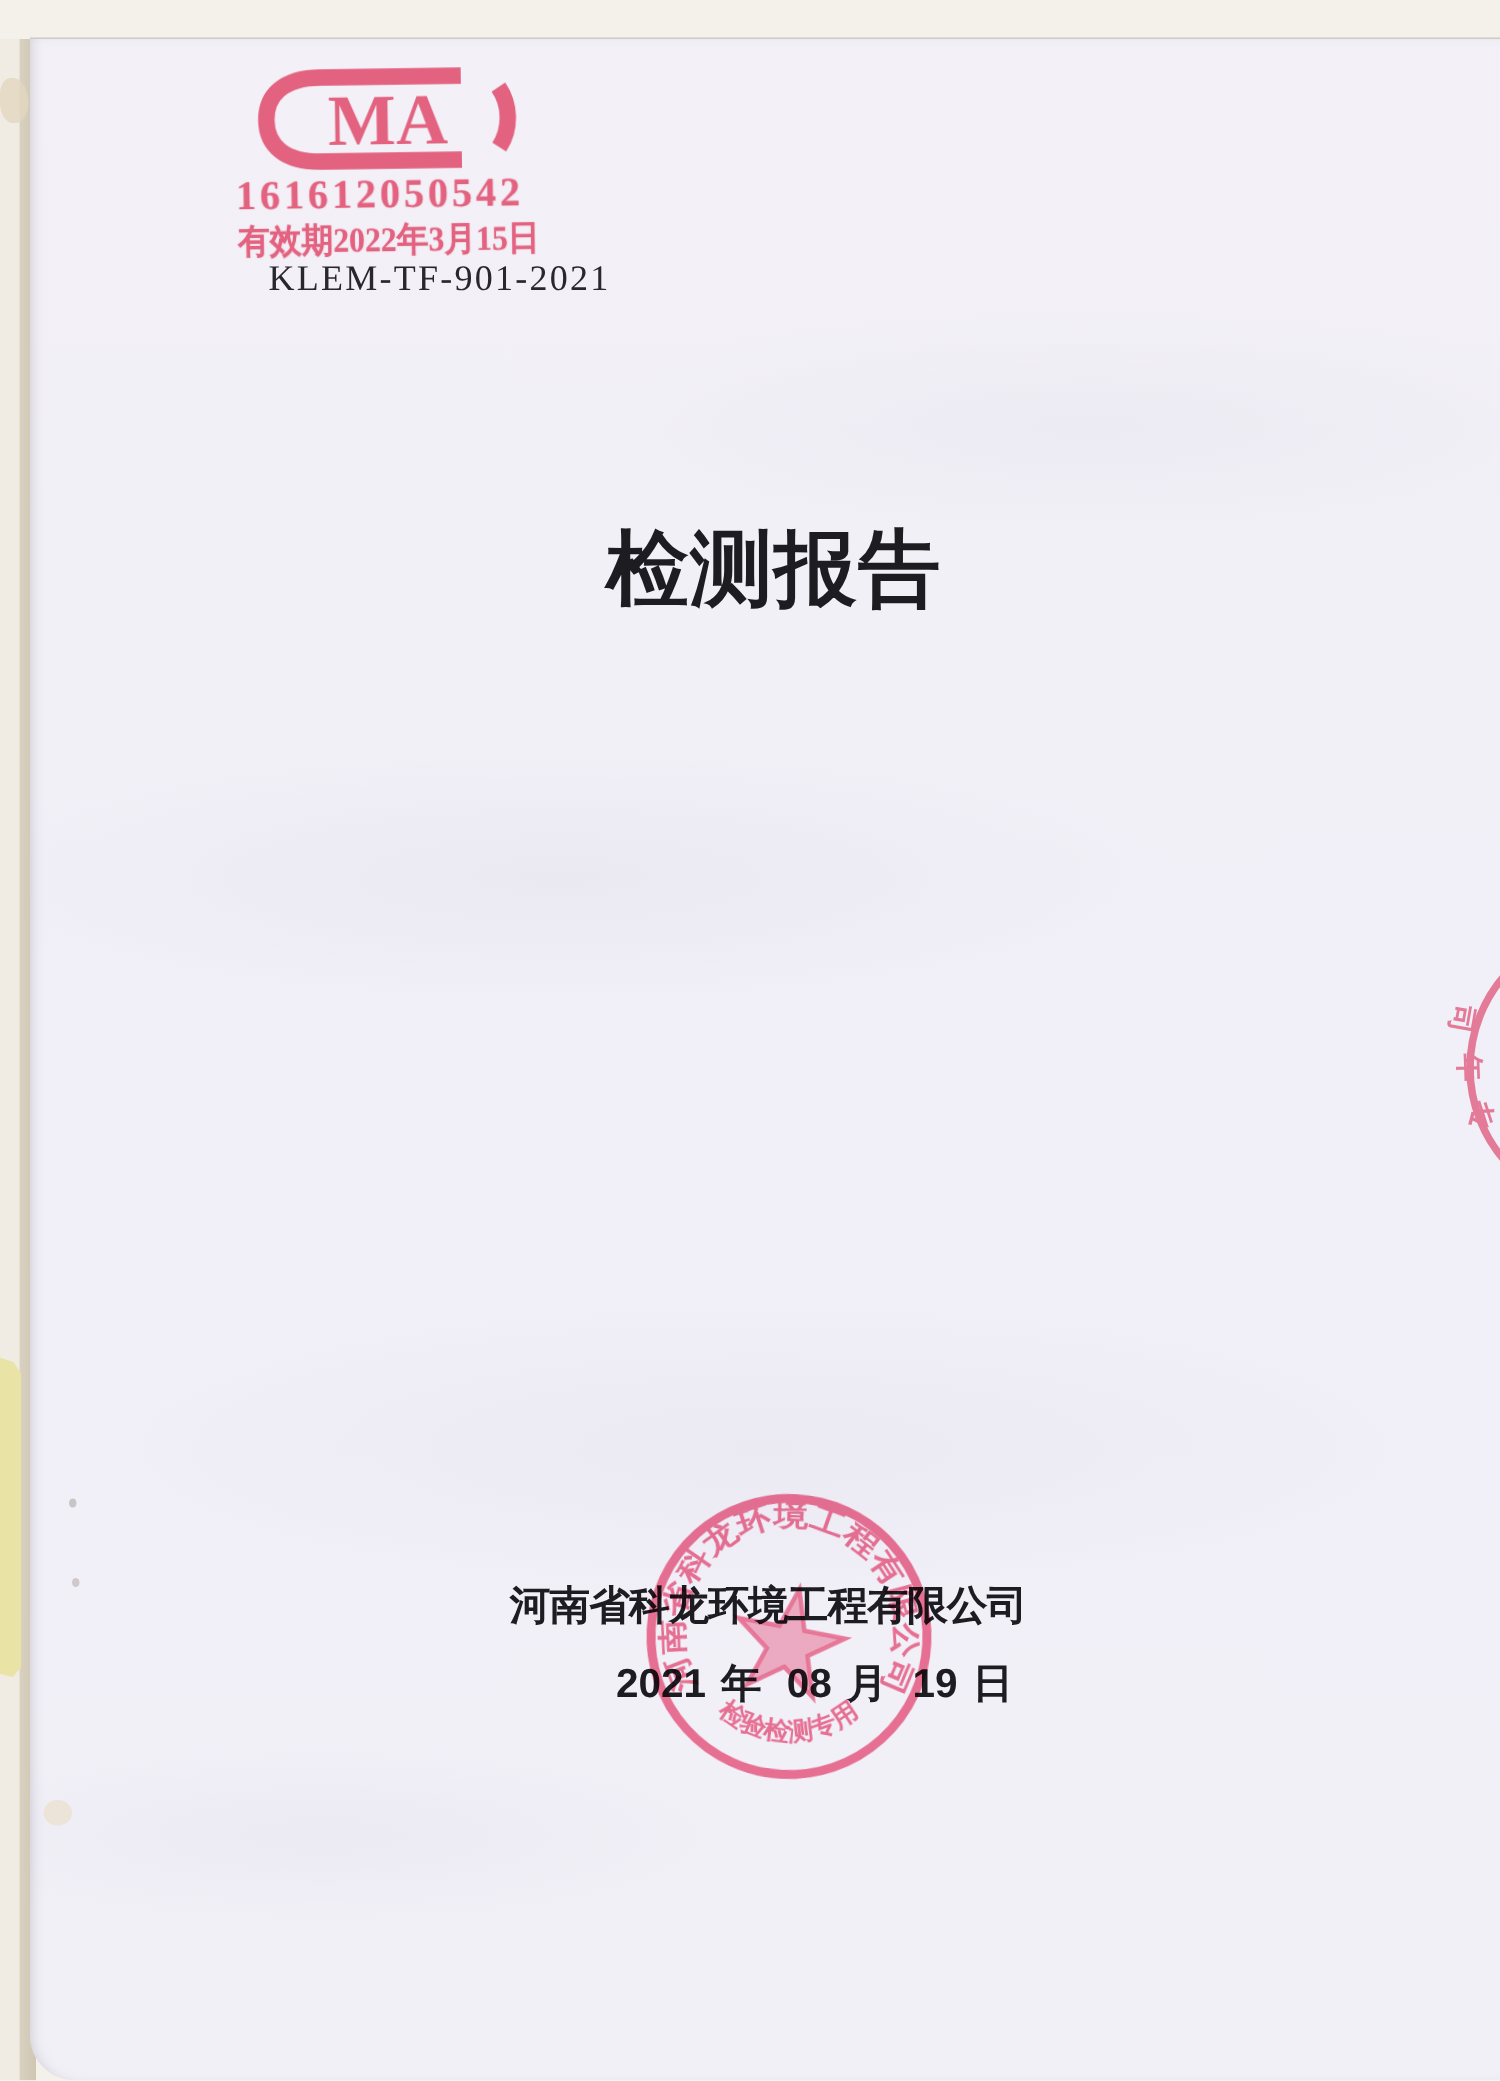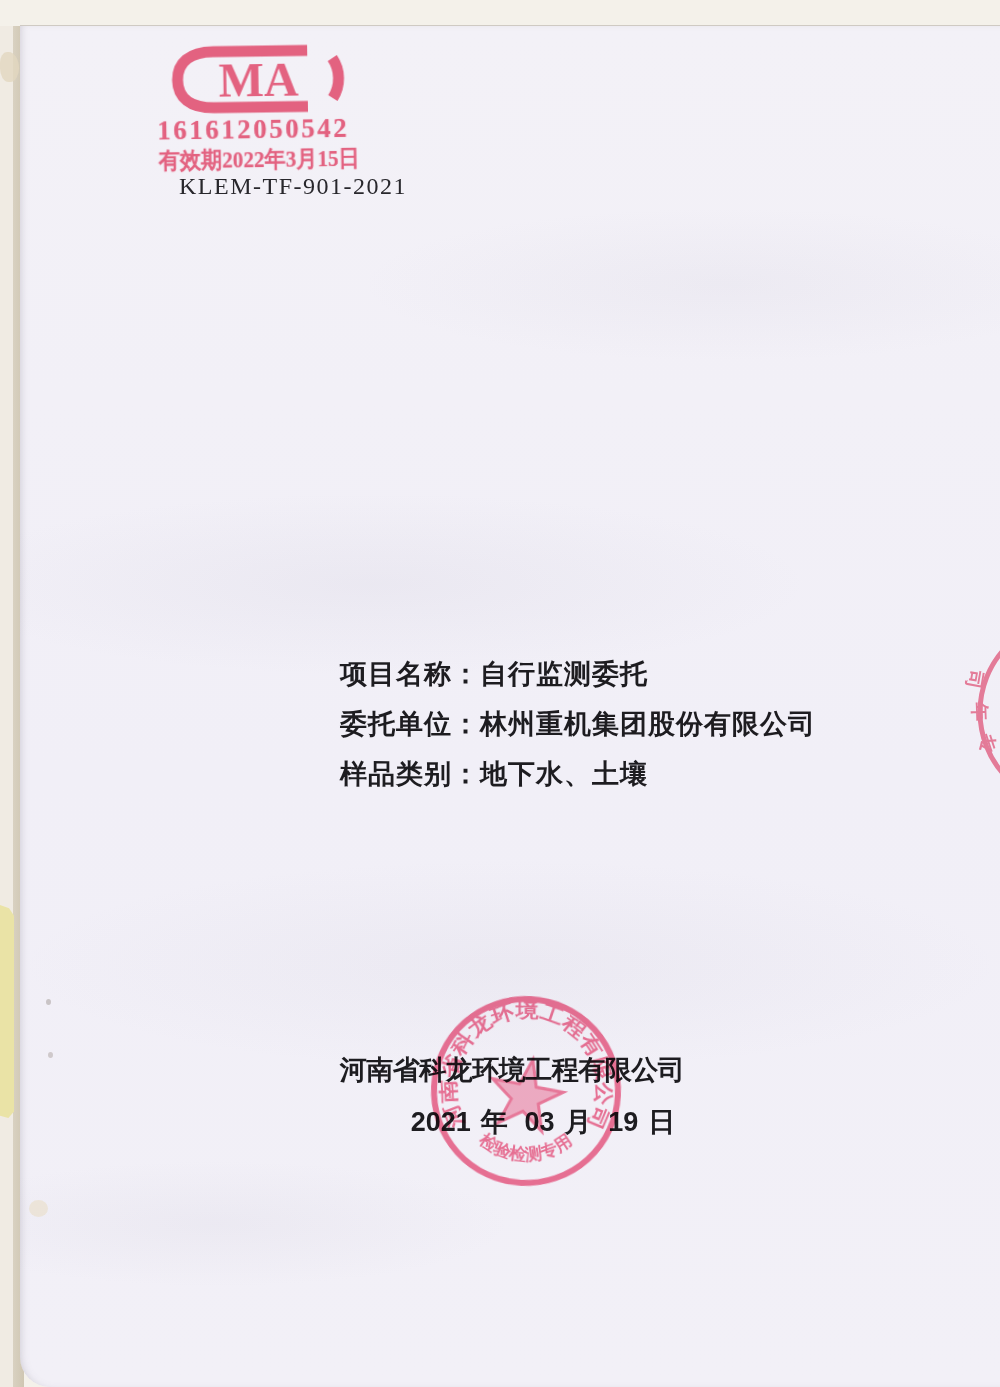--- a/index.html
+++ b/index.html
@@ -82,38 +82,28 @@
       </g>
       <text x="89" y="54" text-anchor="middle" font-size="48" font-weight="bold" font-family="'Liberation Serif','DejaVu Serif',serif" fill="currentColor">MA</text>
     </svg>
     <div class="cma-number">161612050542</div>
     <div class="cma-validity">有效期2022年3月15日</div>
   </div>
 
   <div class="report-code ink">KLEM-TF-901-2021</div>
 
   <div class="title-block ink">
+    <div class="title-l2">检测报告</div>
   </div>
 
-  <div class="fields ink">
-    <div class="field-row">
-      <span class="field-label">项目名称：</span><span class="field-value">自行监测委托</span>
-    </div>
-    <div class="field-row">
-      <span class="field-label">委托单位：</span><span class="field-value">林州重机集团股份有限公司</span>
-    </div>
-    <div class="field-row">
-      <span class="field-label">样品类别：</span><span class="field-value">地下水、土壤</span>
-    </div>
-  </div>
 
   <div class="issuer-line ink">河南省科龙环境工程有限公司</div>
   <div class="date-line ink">
     <span class="date-num">2021</span><span class="date-char">年</span>
-    <span class="date-num">03</span><span class="date-char">月</span>
+    <span class="date-num">08</span><span class="date-char">月</span>
     <span class="date-num">19</span><span class="date-char">日</span>
   </div>
 
   <svg class="round-seal" width="200" height="206" viewBox="0 0 200 206">
     <defs>
       <path id="sealTopArc" d="M 41.8 140.7 A 71 71 0 1 1 158.2 140.7" fill="none"></path>
       <path id="sealBottomArc" d="M 53.7 155.2 A 72 72 0 0 0 146.3 155.2" fill="none"></path>
     </defs>
     <circle cx="100" cy="103" r="92" fill="none" stroke="#f2678c" stroke-width="6"></circle>
     <path d="M100,71 L108.5,97.3 L136.1,97.3 L113.8,113.5 L122.3,139.7 L100,123.5 L77.7,139.7 L86.2,113.5 L63.9,97.3 L91.5,97.3 Z" transform="rotate(8 100 109)" fill="#f2678c" fill-opacity="0.55" stroke="#f2678c" stroke-width="3" stroke-opacity="0.9"></path>

